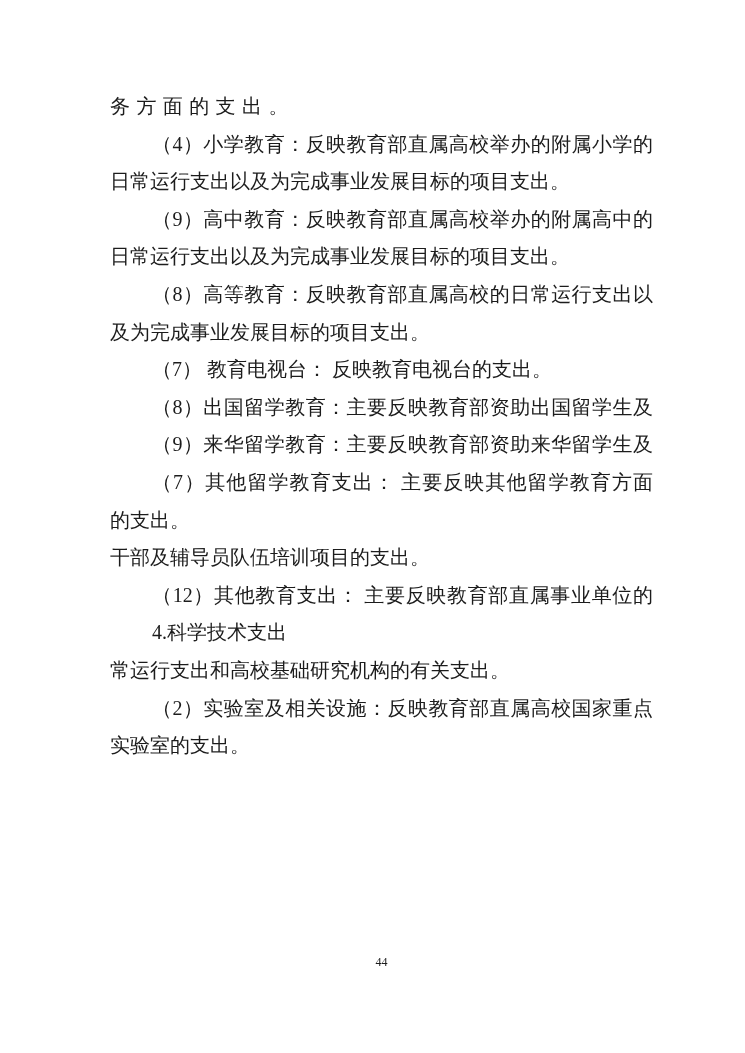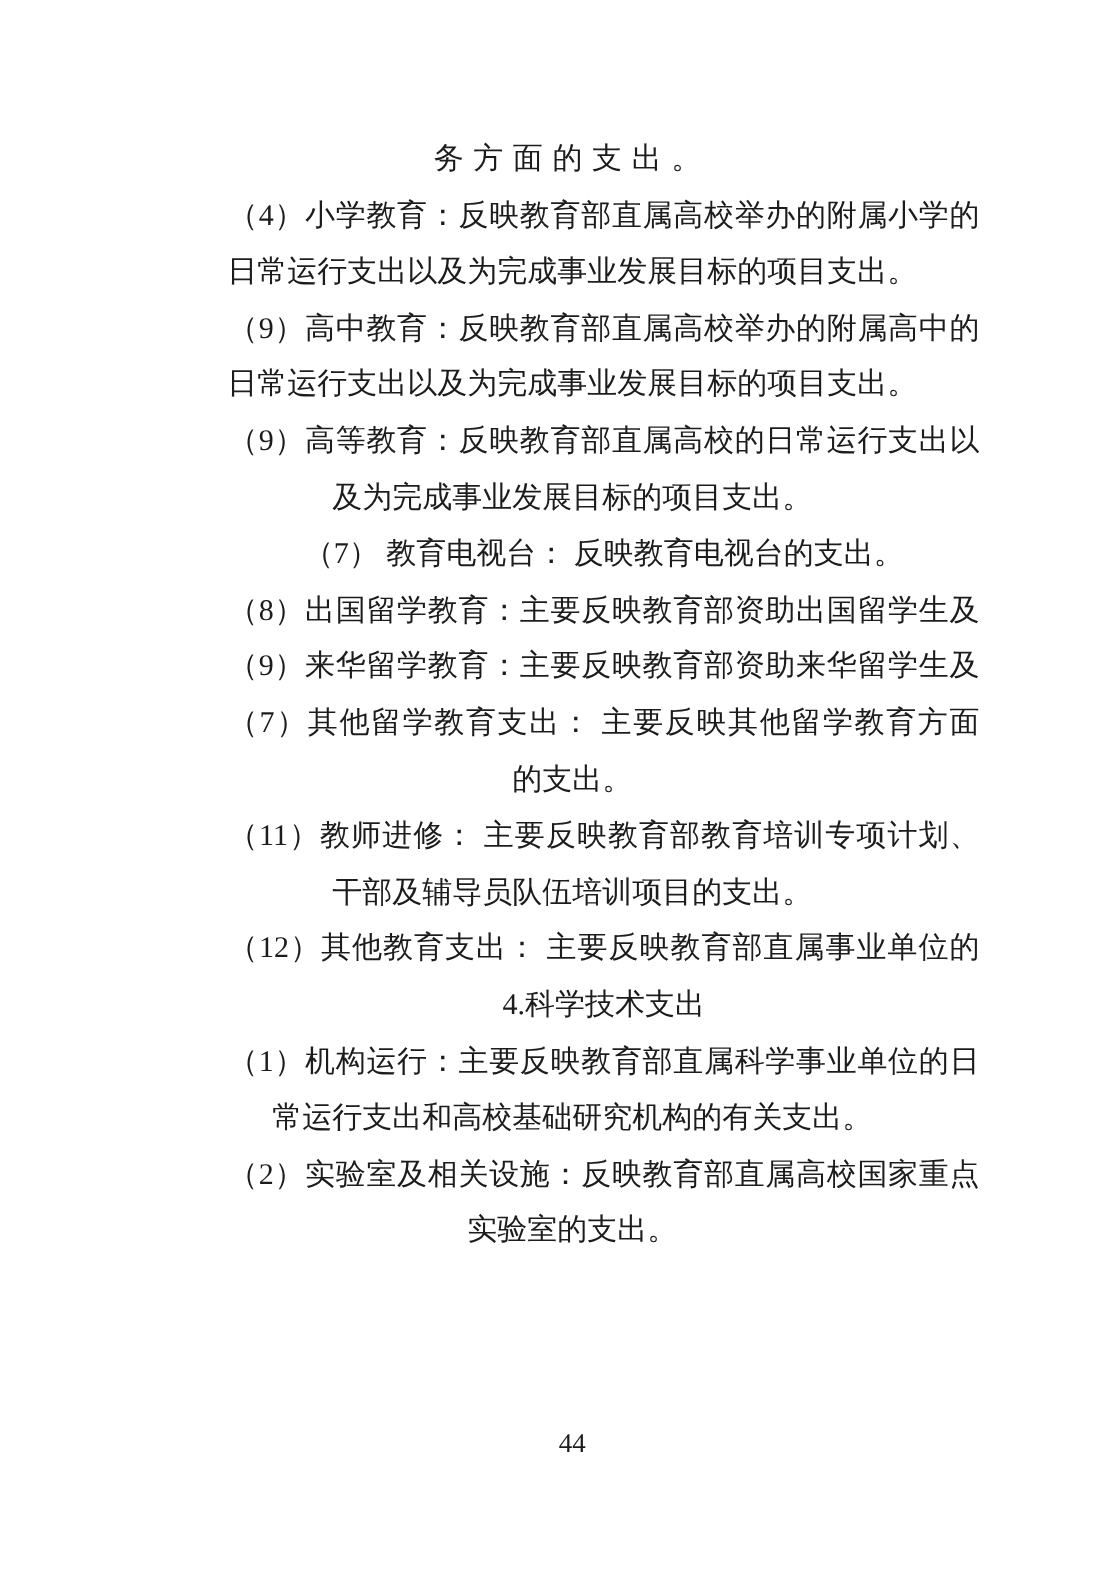--- a/index.html
+++ b/index.html
@@ -21,66 +21,64 @@
     left: 110px;
     top: 88px;
     width: 543px;
   }
   .line {
     height: 37.6px;
     line-height: 37.6px;
     font-size: 20px;
     overflow: hidden;
     white-space: normal;
-    text-align: center;
+    text-align: left;
   }
   
   .ind {
     padding-left: 42px;
   }
   
   .jst {
     text-align: justify;
     text-align-last: justify;
   }
   
   .sp {
     letter-spacing: 6.4px;
   }
   .page-number {
     position: absolute;
     left: 110px;
     top: 952px;
     width: 543px;
     text-align: center;
-    font-size: 18px;
+    font-size: 12px;
     line-height: 20px;
     color: #1c1c1c;
   }
 </style>
 </head>
 <body>
 
 <div class="page">
   <div class="text-block">
     <div class="line sp">务方面的支出。</div>
     <div class="line ind jst">（4）小学教育：反映教育部直属高校举办的附属小学的</div>
     <div class="line">日常运行支出以及为完成事业发展目标的项目支出。</div>
     <div class="line ind jst">（9）高中教育：反映教育部直属高校举办的附属高中的</div>
     <div class="line">日常运行支出以及为完成事业发展目标的项目支出。</div>
-    <div class="line ind jst">（9）高等教育：反映教育部直属高校的日常运行支出以</div>
+    <div class="line ind jst">（8）高等教育：反映教育部直属高校的日常运行支出以</div>
     <div class="line">及为完成事业发展目标的项目支出。</div>
     <div class="line ind">（7） 教育电视台： 反映教育电视台的支出。</div>
     <div class="line ind jst">（8）出国留学教育：主要反映教育部资助出国留学生及</div>
     <div class="line ind jst">（9）来华留学教育：主要反映教育部资助来华留学生及</div>
     <div class="line ind jst">（7）其他留学教育支出： 主要反映其他留学教育方面</div>
     <div class="line">的支出。</div>
-    <div class="line ind jst">（11）教师进修： 主要反映教育部教育培训专项计划、</div>
     <div class="line">干部及辅导员队伍培训项目的支出。</div>
     <div class="line ind jst">（12）其他教育支出： 主要反映教育部直属事业单位的</div>
     <div class="line ind">4.科学技术支出</div>
-    <div class="line ind jst">（1）机构运行：主要反映教育部直属科学事业单位的日</div>
     <div class="line">常运行支出和高校基础研究机构的有关支出。</div>
     <div class="line ind jst">（2）实验室及相关设施：反映教育部直属高校国家重点</div>
     <div class="line">实验室的支出。</div>
   </div>
   <div class="page-number">44</div>
 </div>
 
 </body></html>

